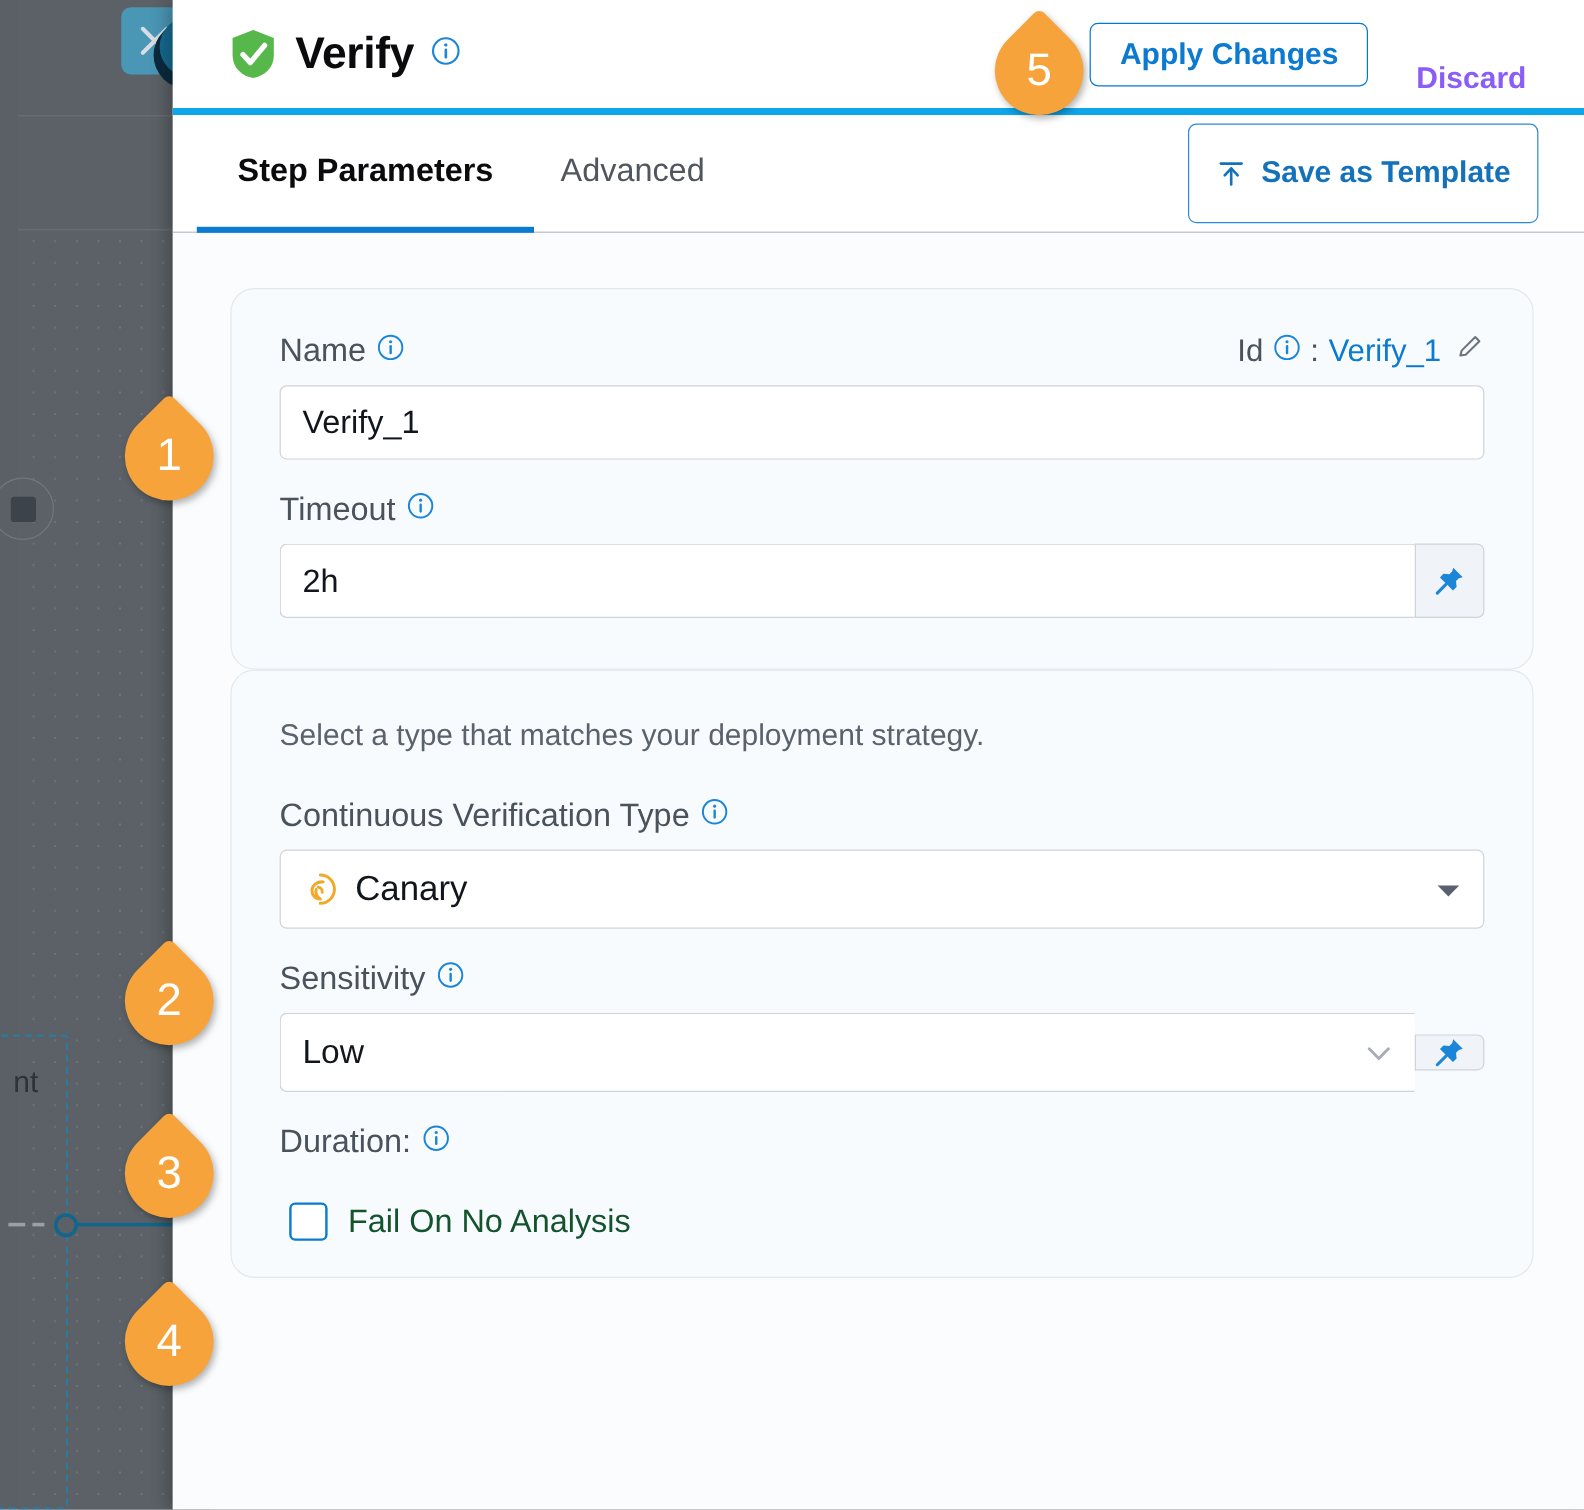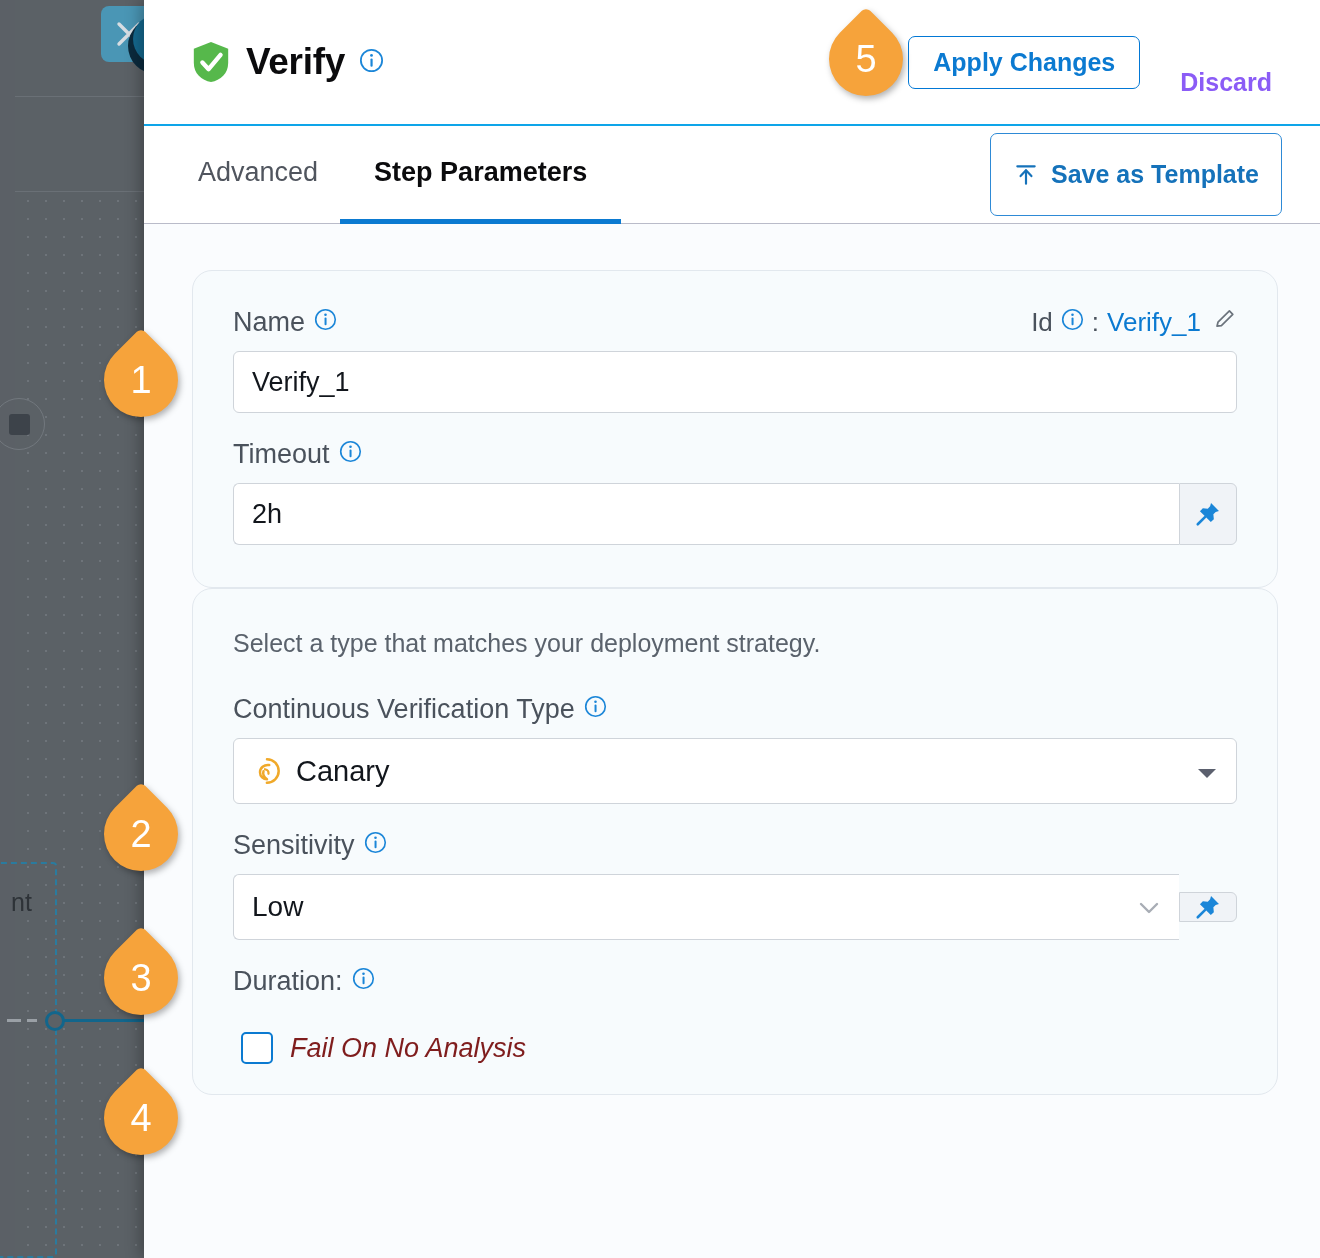--- a/index.html
+++ b/index.html
@@ -73,23 +73,23 @@
   
   .drawer {
     position: absolute; left: 144px; top: 0; width: 1176px; height: 1258px;
     background: #ffffff;
     box-shadow: -4px 0 14px rgba(0,0,0,.28);
     display: flex; flex-direction: column;
   }
 
   
   .drawer-header {
-    height: 126px; flex: none; background: #fff;
+    height: 96px; flex: none; background: #fff;
     display: flex; align-items: center; padding: 0 48px 0 46px;
-    border-bottom: 2px solid #0ea5e9;
+    border-bottom: 6px solid #0ea5e9;
   }
   .title-wrap { display: flex; align-items: center; gap: 14px; }
   .shield-icon { width: 42px; height: 44px; display: block; }
   .drawer-title {
     font-size: 37px; font-weight: bold; color: #0b0b0d; letter-spacing: -.3px;
   }
   .info-icon { display: inline-block; vertical-align: middle; }
   .header-right { margin-left: auto; display: flex; align-items: center; gap: 40px; }
   .apply-btn {
     border: 1.6px solid #0278d5; border-radius: 7px; background: #fff;
@@ -168,21 +168,21 @@
   }
   .select-box .caret { margin-left: auto; }
   .select-group { display: flex; align-items: center; }
   .select-group .select-box { flex: 1; border-right: none; border-radius: 6px 0 0 6px; font-size: 28px; }
 
   .check-row { display: flex; align-items: center; gap: 17px; padding: 22px 0 30px 8px; }
   .checkbox {
     width: 32px; height: 32px; border: 2.4px solid #0b7ad1; border-radius: 5px; background: #fff;
     cursor: pointer; flex: none;
   }
-  .check-label { font-size: 27px; color: #7f1d1d; font-style: italic; }
+  .check-label { font-size: 27px; color: #14532d; }
 
   
   .pin {
     position: absolute; width: 104px; height: 74px; z-index: 40;
     filter: drop-shadow(2px 3px 3px rgba(0,0,0,.3));
   }
   .pin .bulb {
     position: absolute; left: 0; top: 0; width: 74px; height: 74px;
     background: #f6a33b; border-radius: 50% 8% 50% 50%;
     transform: rotate(-45deg);
@@ -243,22 +243,22 @@
         </svg>
       </span>
     </div>
     <div class="header-right">
       <button class="apply-btn">Apply Changes</button>
       <span class="discard-link">Discard</span>
     </div>
   </div>
 
   <div class="tabs-row">
+    <div class="tab active">Step Parameters</div>
     <div class="tab inactive">Advanced</div>
-    <div class="tab active">Step Parameters</div>
     <div class="tmpl-btn">
       <svg width="26" height="26" viewBox="0 0 24 24">
         <path d="M4 4 H20" stroke="#1572ba" stroke-width="2" stroke-linecap="round"></path>
         <path d="M12 20 V8" stroke="#1572ba" stroke-width="2" stroke-linecap="round"></path>
         <path d="M7 13 L12 7.6 L17 13" fill="none" stroke="#1572ba" stroke-width="2" stroke-linecap="round" stroke-linejoin="round"></path>
       </svg>
       <span>Save as Template</span>
     </div>
   </div>
 

